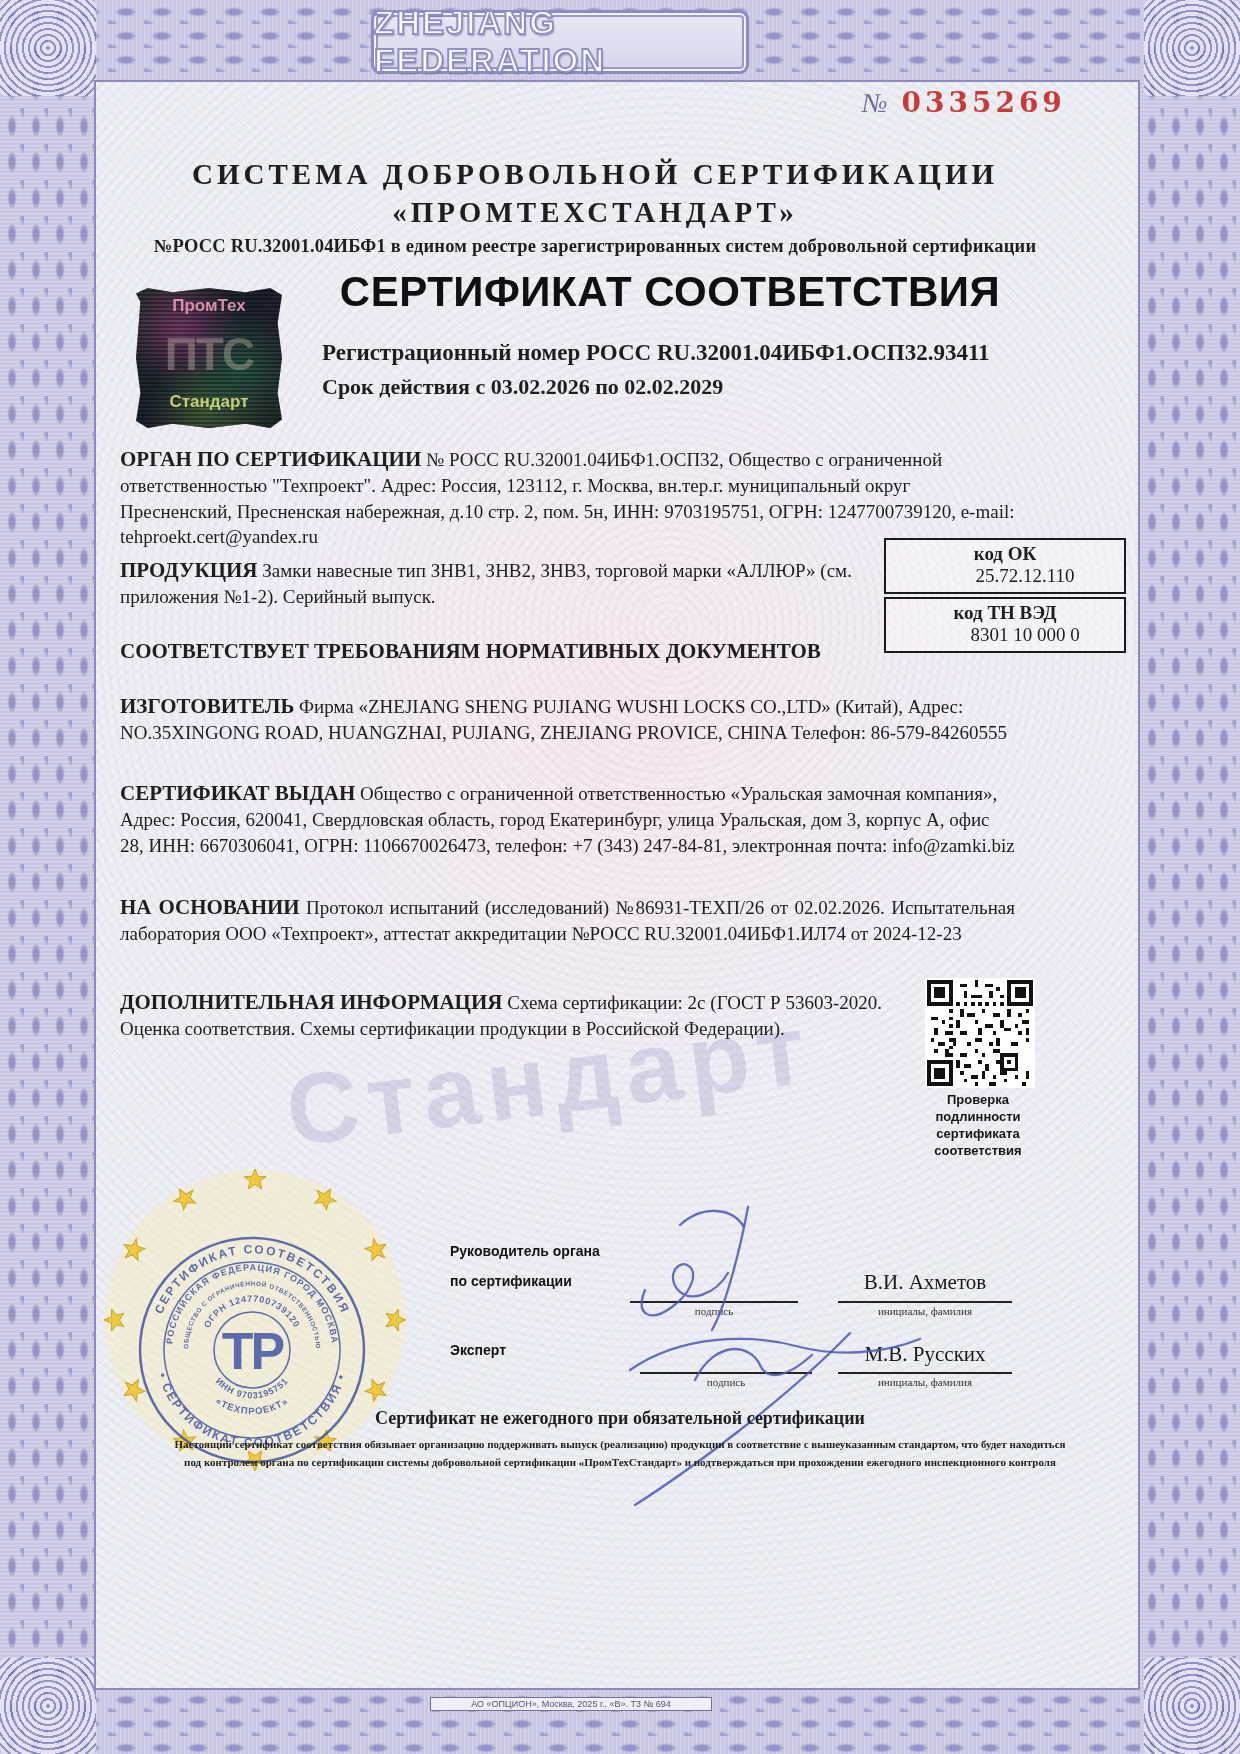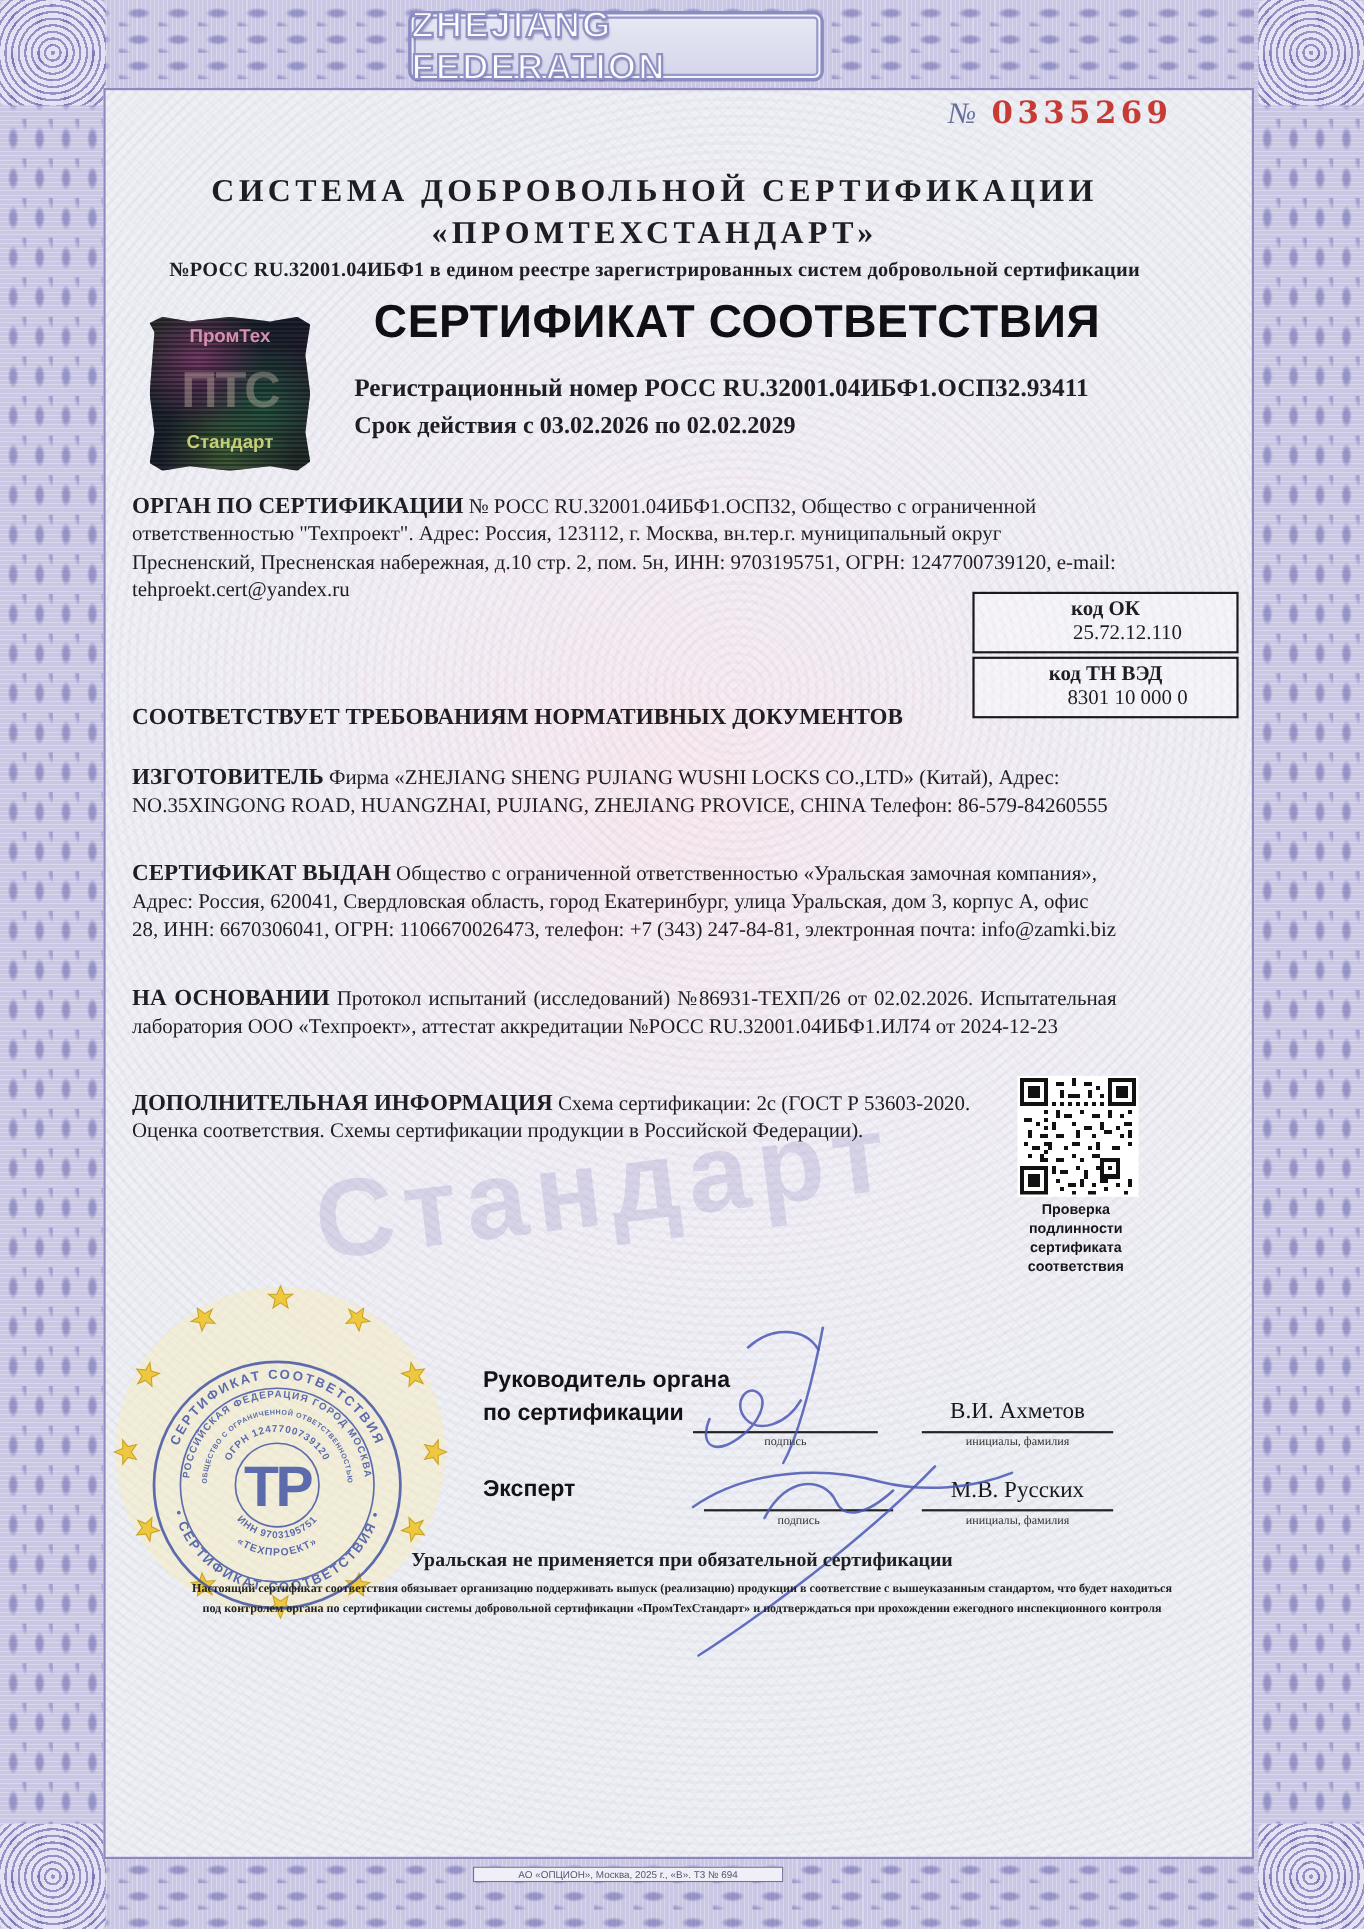--- a/index.html
+++ b/index.html
@@ -91,21 +91,21 @@
   .qr{left:925px;top:978px;width:106px;height:106px;z-index:4;background:#fff;padding:2px;}
   .qr svg{width:100%;height:100%;display:block;}
   .qr-cap{left:898px;top:1092px;width:160px;z-index:4;text-align:center;
         font-family:"Liberation Sans",sans-serif;font-weight:700;font-size:13px;line-height:1.3;color:#16161a;}
   
   .wm{left:285px;top:1022px;z-index:3;font-family:"Liberation Sans",sans-serif;font-weight:700;
         font-size:100px;letter-spacing:8px;color:rgba(128,118,180,.22);transform:rotate(-7deg);}
   
   .stamp{left:100px;top:1168px;width:310px;height:310px;z-index:3;}
   
-  .role{left:439px;z-index:5;font-family:"Liberation Sans",sans-serif;font-weight:700;font-size:21px;color:#131317;}
+  .role{left:450px;z-index:5;font-family:"Liberation Sans",sans-serif;font-weight:700;font-size:14px;color:#131317;}
   .r1{top:1243px;} .r2{top:1273px;} .r3{top:1342px;}
   .sigline{z-index:5;height:0;border-top:2px solid #222;}
   .sl1{left:630px;top:1301px;width:168px;} .sl2{left:838px;top:1301px;width:174px;}
   .sl3{left:640px;top:1372px;width:172px;} .sl4{left:838px;top:1372px;width:174px;}
   .caption{z-index:5;font-size:11px;color:#333;text-align:center;}
   .cap1{left:630px;top:1305px;width:168px;} .cap2{left:838px;top:1305px;width:174px;}
   .cap3{left:640px;top:1376px;width:172px;} .cap4{left:838px;top:1376px;width:174px;}
   .signame{z-index:5;font-size:21px;text-align:center;color:#17171c;}
   .nm1{left:838px;top:1270px;width:174px;} .nm2{left:838px;top:1342px;width:174px;}
   .ink{z-index:6;} .ink path{fill:none;stroke:#4a57b4;stroke-width:2.3;stroke-linecap:round;opacity:.85;}
@@ -149,20 +149,21 @@
   <div class="abs validline">Срок действия с 03.02.2026 по 02.02.2029</div>
 
   <div class="abs holo">
     <div class="ht">ПромТех</div>
     <div class="hm">ПТС</div>
     <div class="hb">Стандарт</div>
   </div>
 
   <p class="abs para p-organ"><b class="lead">ОРГАН ПО СЕРТИФИКАЦИИ</b><span> № РОСС RU.32001.04ИБФ1.ОСП32, Общество с ограниченной ответственностью "Техпроект". Адрес: Россия, 123112, г. Москва, вн.тер.г. муниципальный округ Пресненский, Пресненская набережная, д.10 стр. 2, пом. 5н, ИНН: 9703195751, ОГРН: 1247700739120, e-mail: tehproekt.cert@yandex.ru</span></p>
 
+  <p class="abs para p-prod"><b class="lead">ПРОДУКЦИЯ</b><span> Замки навесные тип ЗНВ1, ЗНВ2, ЗНВ3, торговой марки «АЛЛЮР» (см. приложения №1-2). Серийный выпуск.</span></p>
 
   <div class="abs codebox box-ok">
     <div class="cl">код  ОК</div>
     <div class="cv">25.72.12.110</div>
   </div>
   <div class="abs codebox box-tn">
     <div class="cl">код ТН ВЭД</div>
     <div class="cv">8301 10 000 0</div>
   </div>
 
@@ -265,18 +266,18 @@
     <path d="M25,95 C15,120 30,128 52,112 C70,99 78,80 70,72 C60,62 45,80 58,95 C70,108 95,100 108,78"></path>
     <path d="M128,12 C120,55 106,110 92,135"></path>
     <path d="M60,30 C82,10 112,12 124,32"></path>
   </svg>
   <svg class="abs ink" style="left:600px;top:1295px;width:360px;height:230px;" viewBox="0 0 360 230">
     <path d="M30,75 C80,40 150,38 200,52 C240,62 285,58 320,44"></path>
     <path d="M95,85 C115,45 150,48 160,70 C168,88 190,80 212,60"></path>
     <path d="M250,38 C185,105 90,175 35,210"></path>
   </svg>
 
-  <div class="abs foot-bold">Уральская не применяется при обязательной сертификации</div>
+  <div class="abs foot-bold">Сертификат не ежегодного при обязательной сертификации</div>
   <div class="abs foot-small fs1">Настоящий сертификат соответствия обязывает организацию поддерживать выпуск (реализацию) продукции в соответствие с вышеуказанным стандартом, что будет находиться</div>
   <div class="abs foot-small fs2">под контролем органа по сертификации системы добровольной сертификации «ПромТехСтандарт» и подтверждаться при прохождении ежегодного инспекционного контроля</div>
   <div class="abs printinfo">АО «ОПЦИОН», Москва, 2025 г., «В». Т3 № 694</div>
 
 </div>
 
 </body></html>

